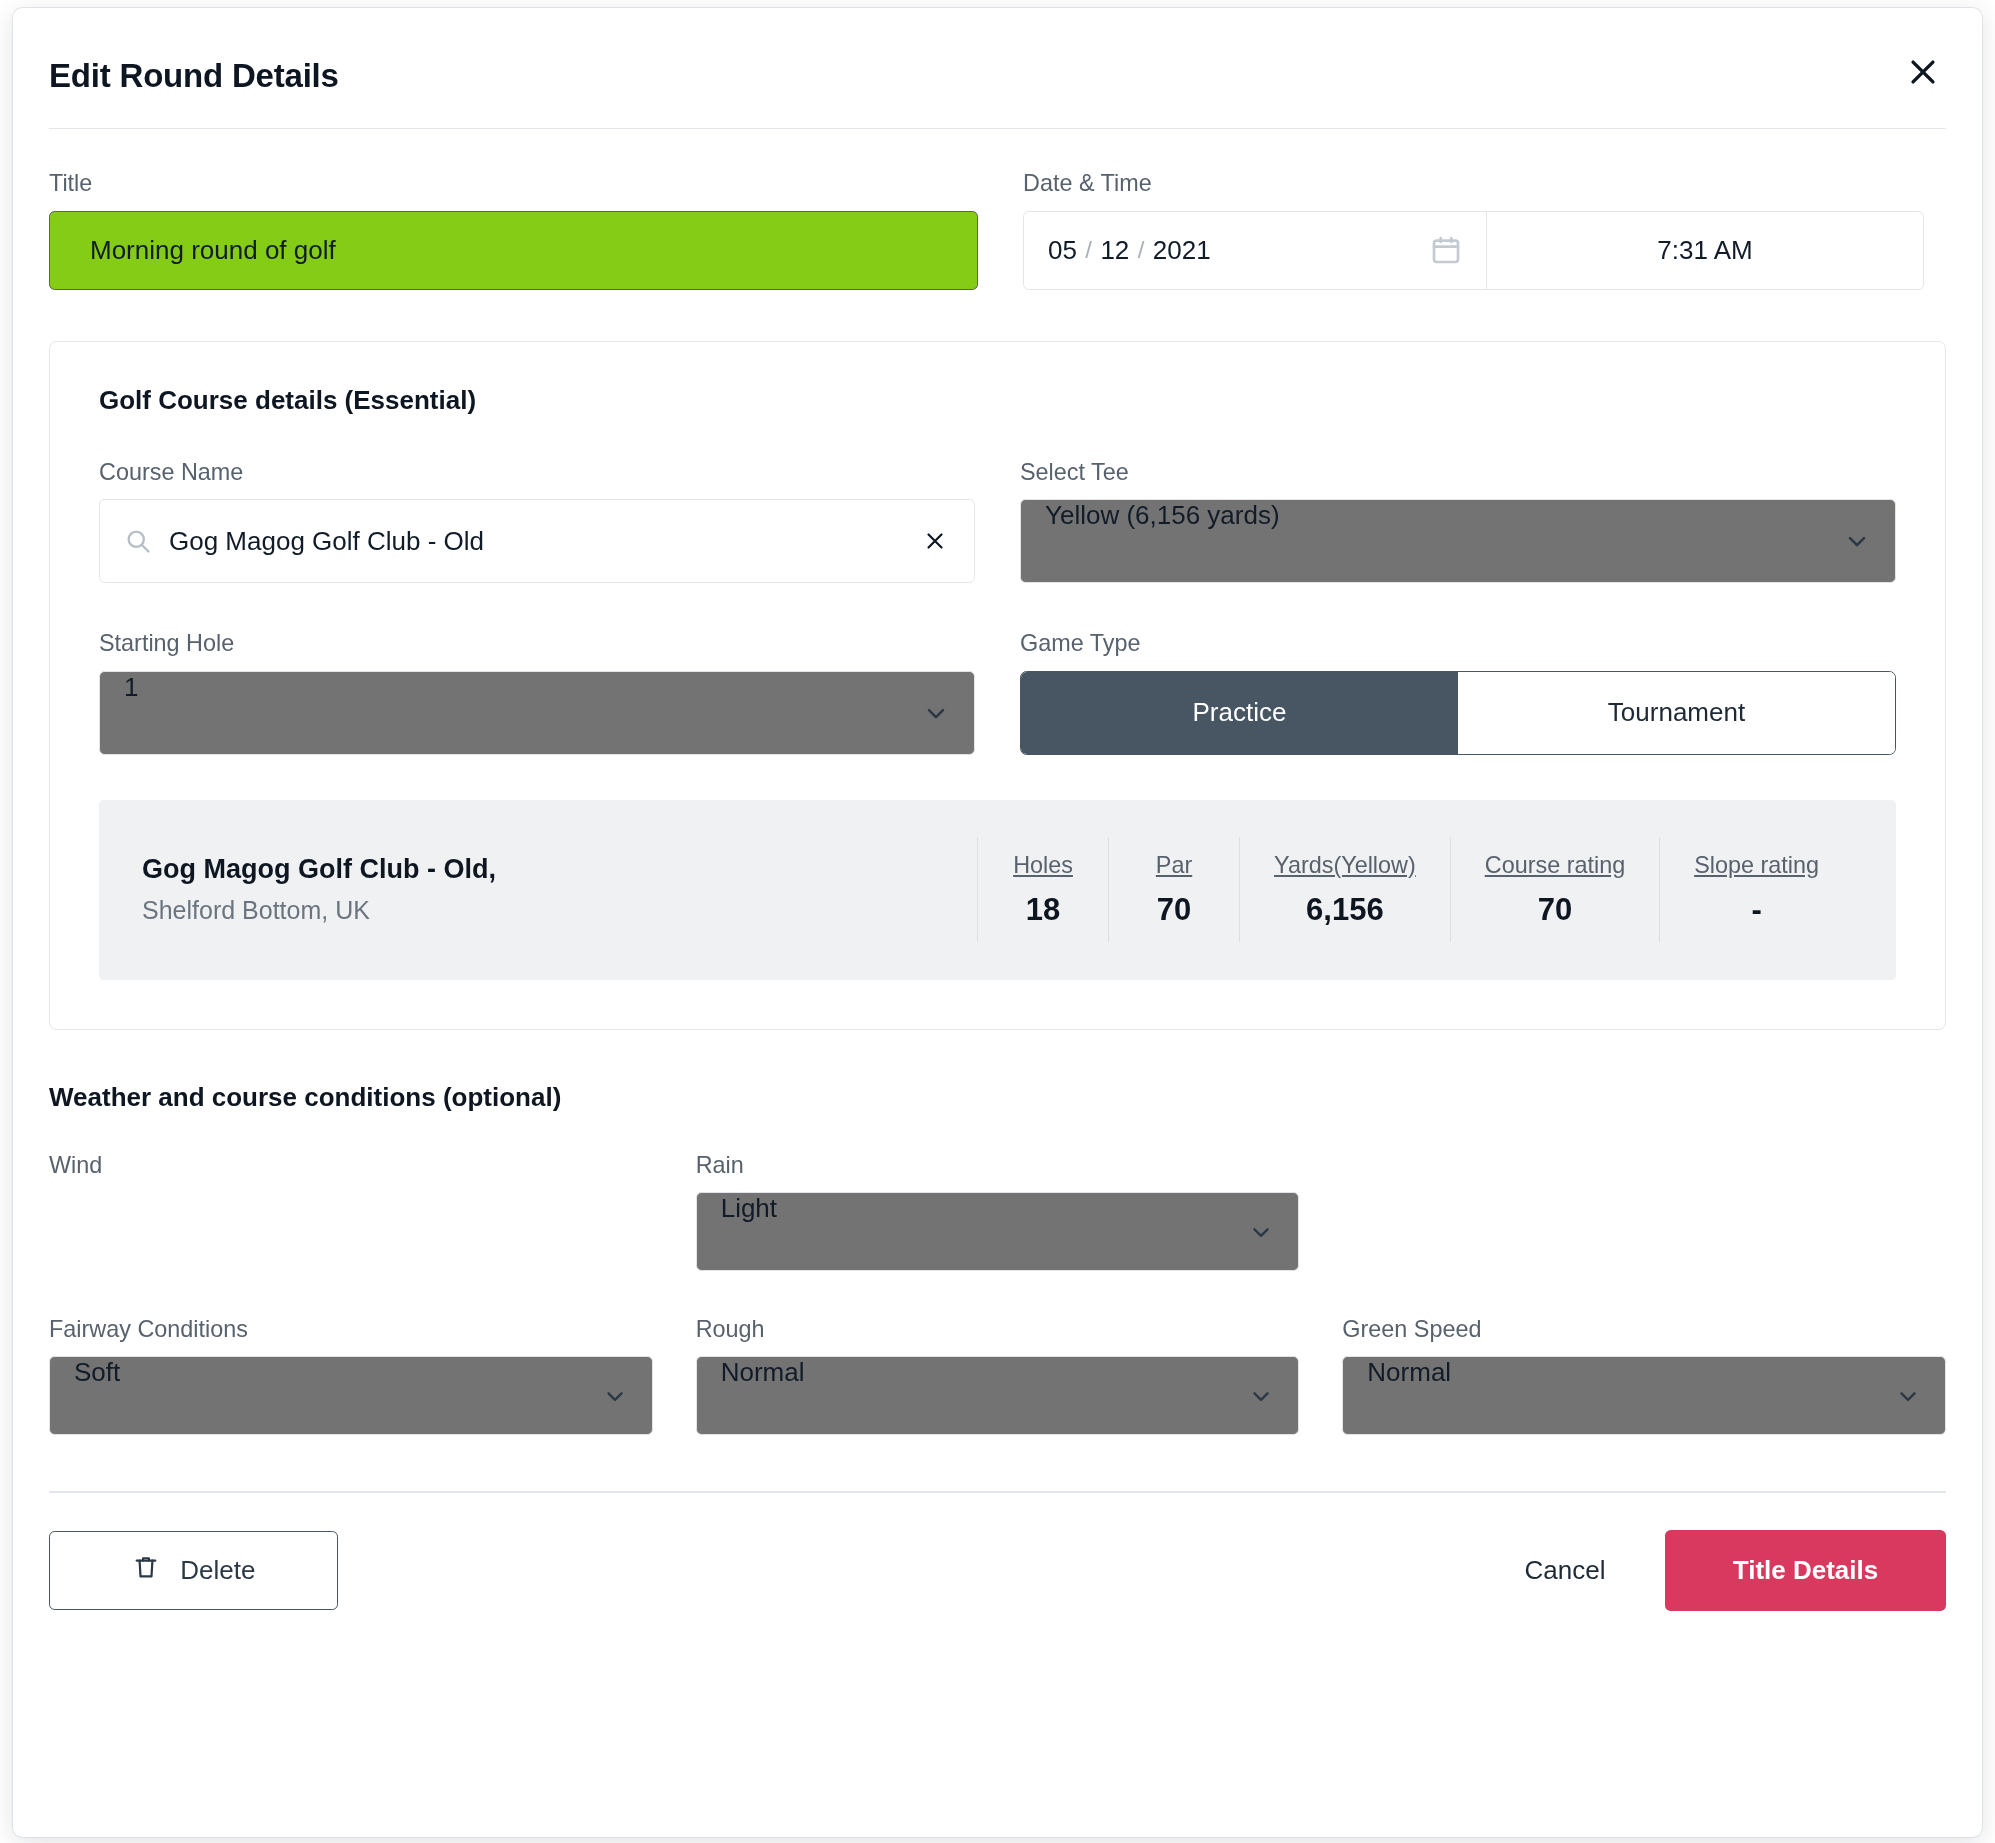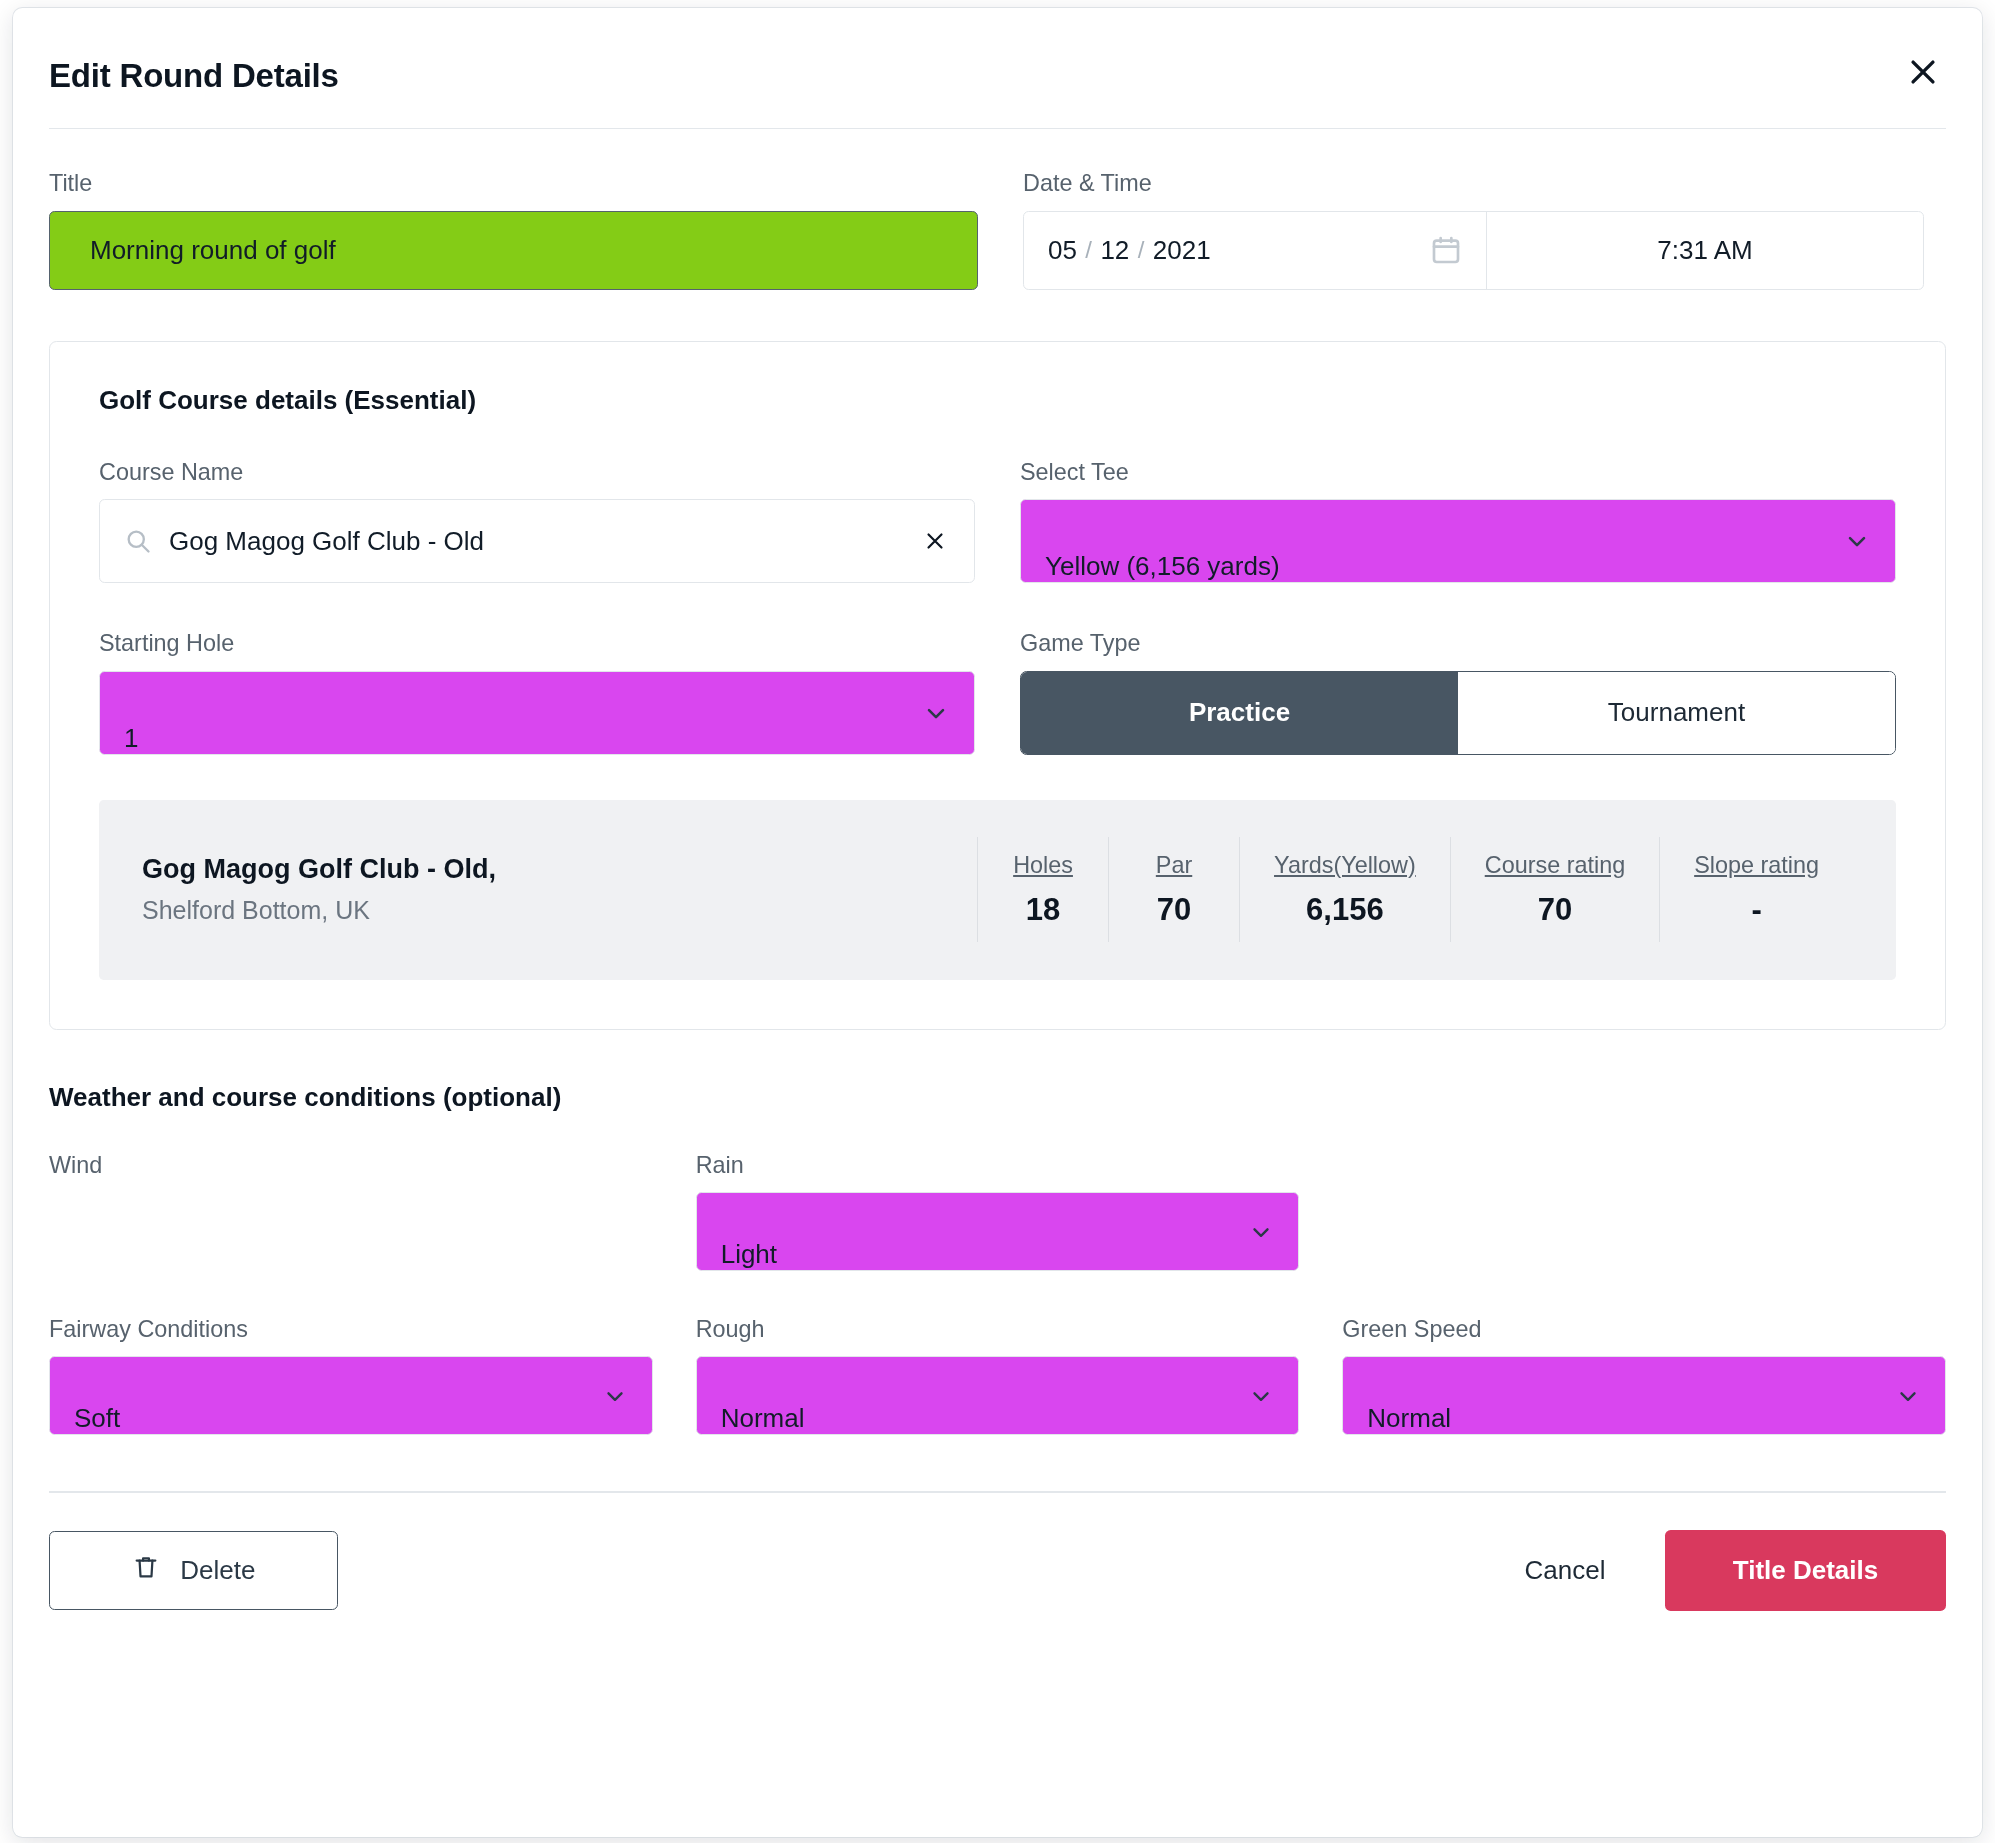--- a/index.html
+++ b/index.html
@@ -157,24 +157,24 @@
     transform: translateY(-50%);
     cursor: pointer;
     display: flex;
   }
 
   .select-box {
     height: 84px;
     border: 1.9px solid #e2e6ea;
     border-radius: 5.6px;
     display: flex;
-    align-items: flex-end;
+    align-items: flex-start;
     padding: 0 24px;
     position: relative;
-    background: #d946ef;
+    background: #737373;
     cursor: pointer;
   }
   .select-val { font-size: 26px; color: #111c28; }
   .chev {
     position: absolute;
     right: 24px;
     top: 50%;
     transform: translateY(-50%);
     display: flex;
   }
@@ -194,21 +194,21 @@
     align-items: center;
     justify-content: center;
     font-size: 26px;
     cursor: pointer;
     background: #fff;
     color: #1d2935;
   }
   .seg.active {
     background: #485663;
     color: #ffffff;
-    font-weight: 700;
+    font-weight: 400;
   }
 
   
   .stats {
     margin-top: 45px;
     background: #f0f1f3;
     border-radius: 4.7px;
     height: 180px;
     display: flex;
     align-items: center;

